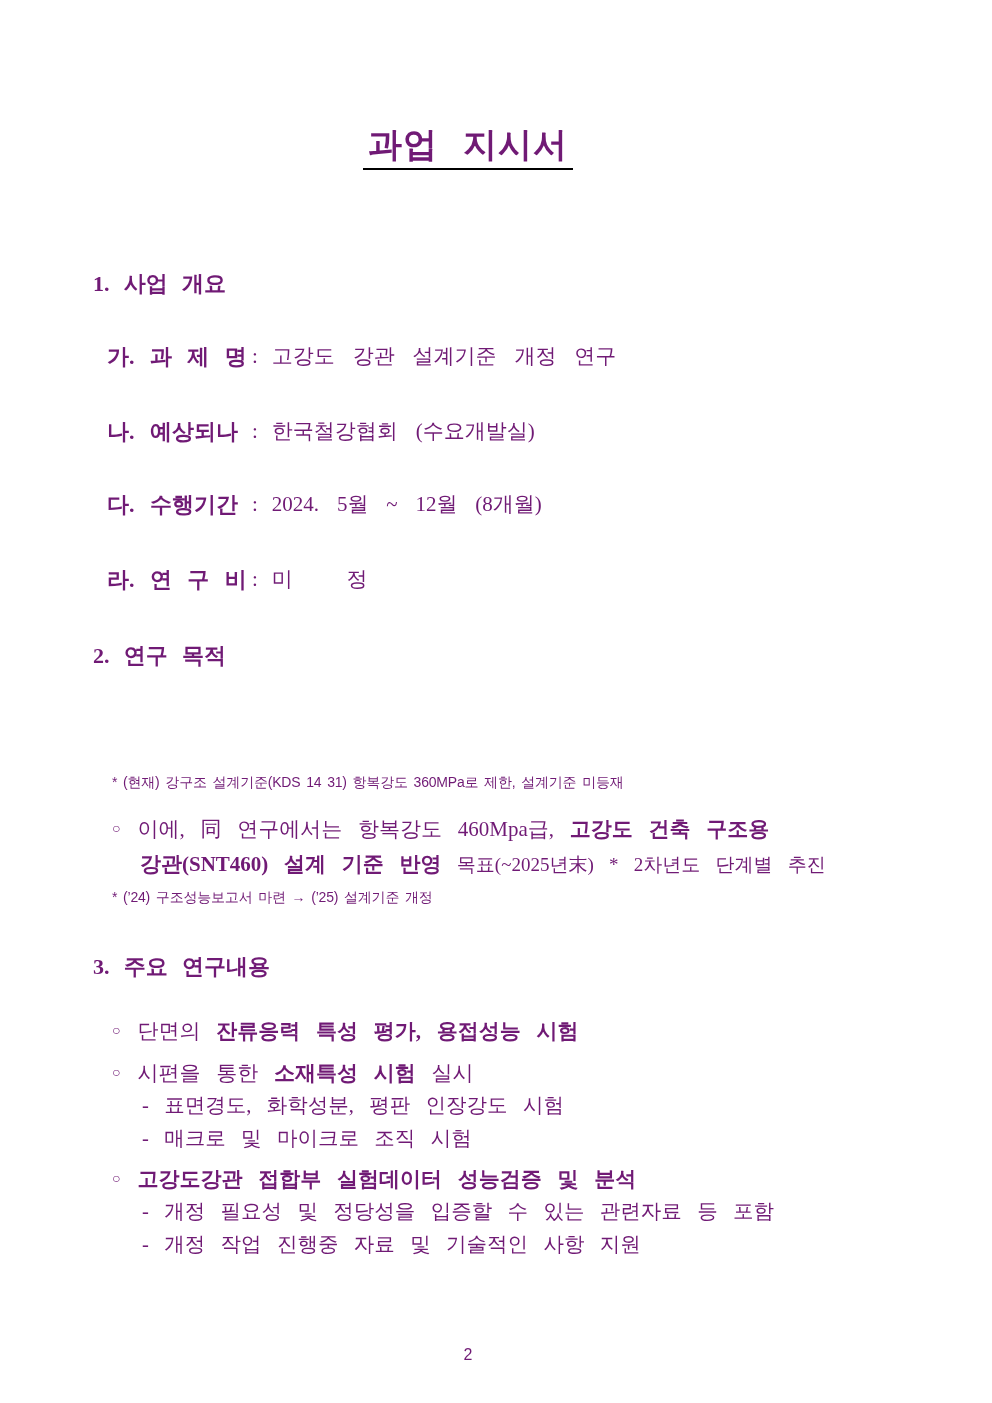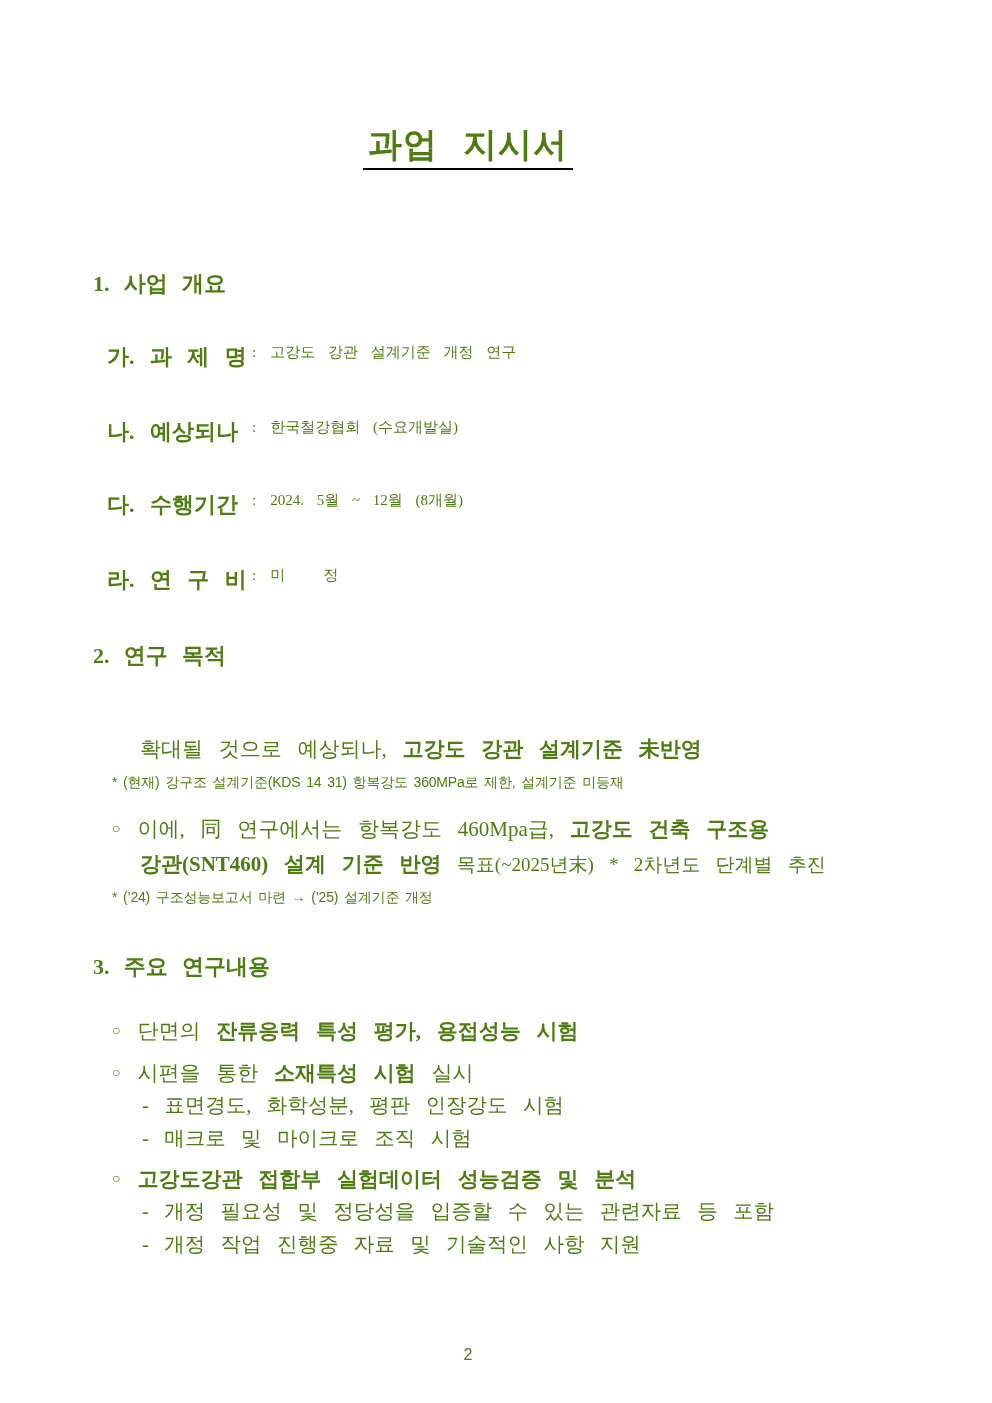--- a/index.html
+++ b/index.html
@@ -2,21 +2,21 @@
 <html><head>
 <meta charset="utf-8">
 <style>
   * { margin: 0; padding: 0; box-sizing: border-box; }
   html, body { background: #ffffff; }
   .page {
     position: relative;
     width: 936px;
     height: 1403px;
     background: #ffffff;
-    color: #4d7c0f;
+    color: #701a75;
     font-family: "Liberation Serif", "DejaVu Serif", serif;
     overflow: hidden;
   }
   .line {
     position: absolute;
     white-space: nowrap;
     line-height: 1.25;
     word-spacing: 0.5em;
   }
   
@@ -44,21 +44,21 @@
   .h3 { top: 953px; }
   
   .item-label {
     left: 107px;
     font-size: 22px;
     font-weight: 700;
     word-spacing: 0.45em;
   }
   .item-value-wrap {
     left: 252px;
-    font-size: 15px;
+    font-size: 21px;
     word-spacing: 0.6em;
   }
   .item-colon { display: inline-block; margin-right: 14px; }
   .item-value { white-space: pre; }
   .it1 { top: 343px; }
   .it2 { top: 418px; }
   .it3 { top: 491px; }
   .it4 { top: 566px; text-align: right; }
   
   .bullet {
@@ -137,23 +137,20 @@
     <span class="item-colon">:</span><span class="item-value">2024. 5월 ~ 12월 (8개월)</span>
   </div>
 
   <div class="line item-label it4">라. 연 구 비</div>
   <div class="line item-value-wrap it4">
     <span class="item-colon">:</span><span class="item-value">미   정</span>
   </div>
 
   <div class="line heading h2">2. 연구 목적</div>
 
-  <div class="line wrap2 b1l2">
-    <span>확대될 것으로 예상되나, </span><span class="bold">고강도 강관 설계기준 未반영</span>
-  </div>
   <div class="line note b1note">* (현재) 강구조 설계기준(KDS 14 31) 항복강도 360MPa로 제한, 설계기준 미등재</div>
 
   <div class="line bullet b2l1">
     <span class="bullet-marker">○</span><span>이에, 同 연구에서는 항복강도 460Mpa급, </span><span class="bold">고강도 건축 구조용</span>
   </div>
   <div class="line wrap2 b2l2">
     <span class="bold">강관(SNT460) 설계 기준 반영</span><span class="small-serif"> 목표(~2025년末) * 2차년도 단계별 추진</span>
   </div>
   <div class="line note b2note">* (’24) 구조성능보고서 마련 → (’25) 설계기준 개정</div>
 

